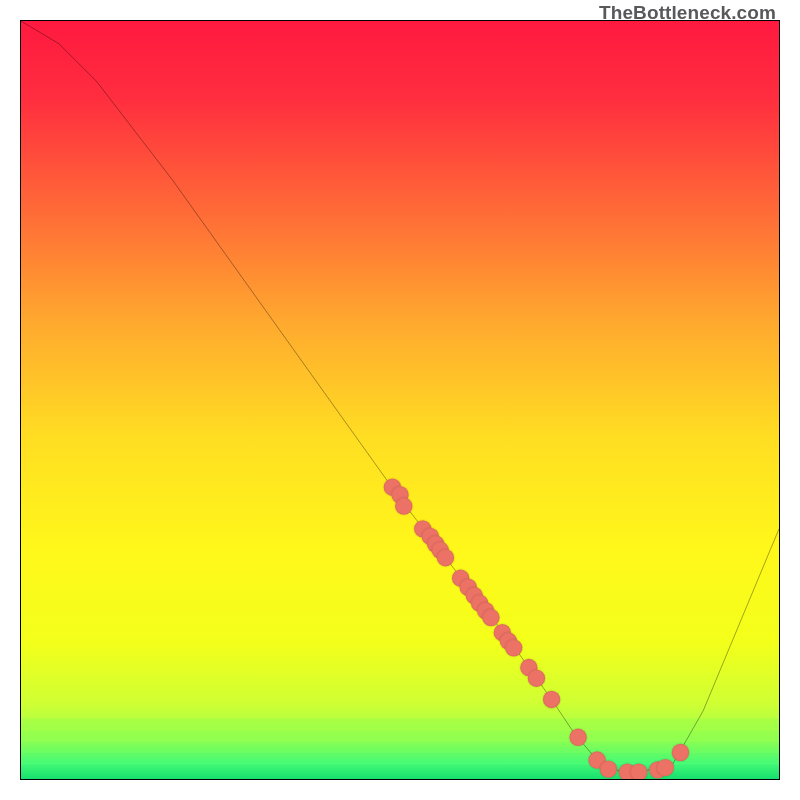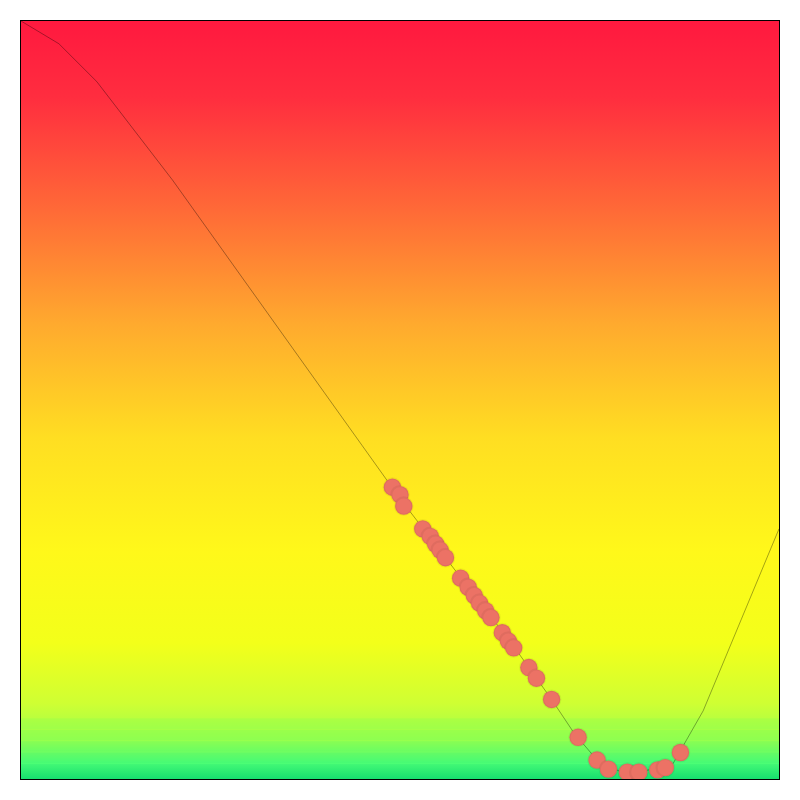--- a/index.html
+++ b/index.html
@@ -53,20 +53,21 @@
     color: #59595b;
     letter-spacing: 0.1px;
     user-select: none;
   }
 </style>
 </head>
 <body>
 
 <div class="stage">
 
+  <div class="watermark">TheBottleneck.com</div>
 
   <div class="plot-area">
 
     <svg class="bg-gradient" viewBox="0 0 100 100" preserveAspectRatio="none">
       <defs>
         <linearGradient id="g" x1="0" y1="0" x2="0" y2="1">
           <stop offset="0%" stop-color="#ff193f"></stop>
           <stop offset="10%" stop-color="#ff2d3f"></stop>
           <stop offset="25%" stop-color="#ff6a37"></stop>
           <stop offset="40%" stop-color="#ffaa2e"></stop>

